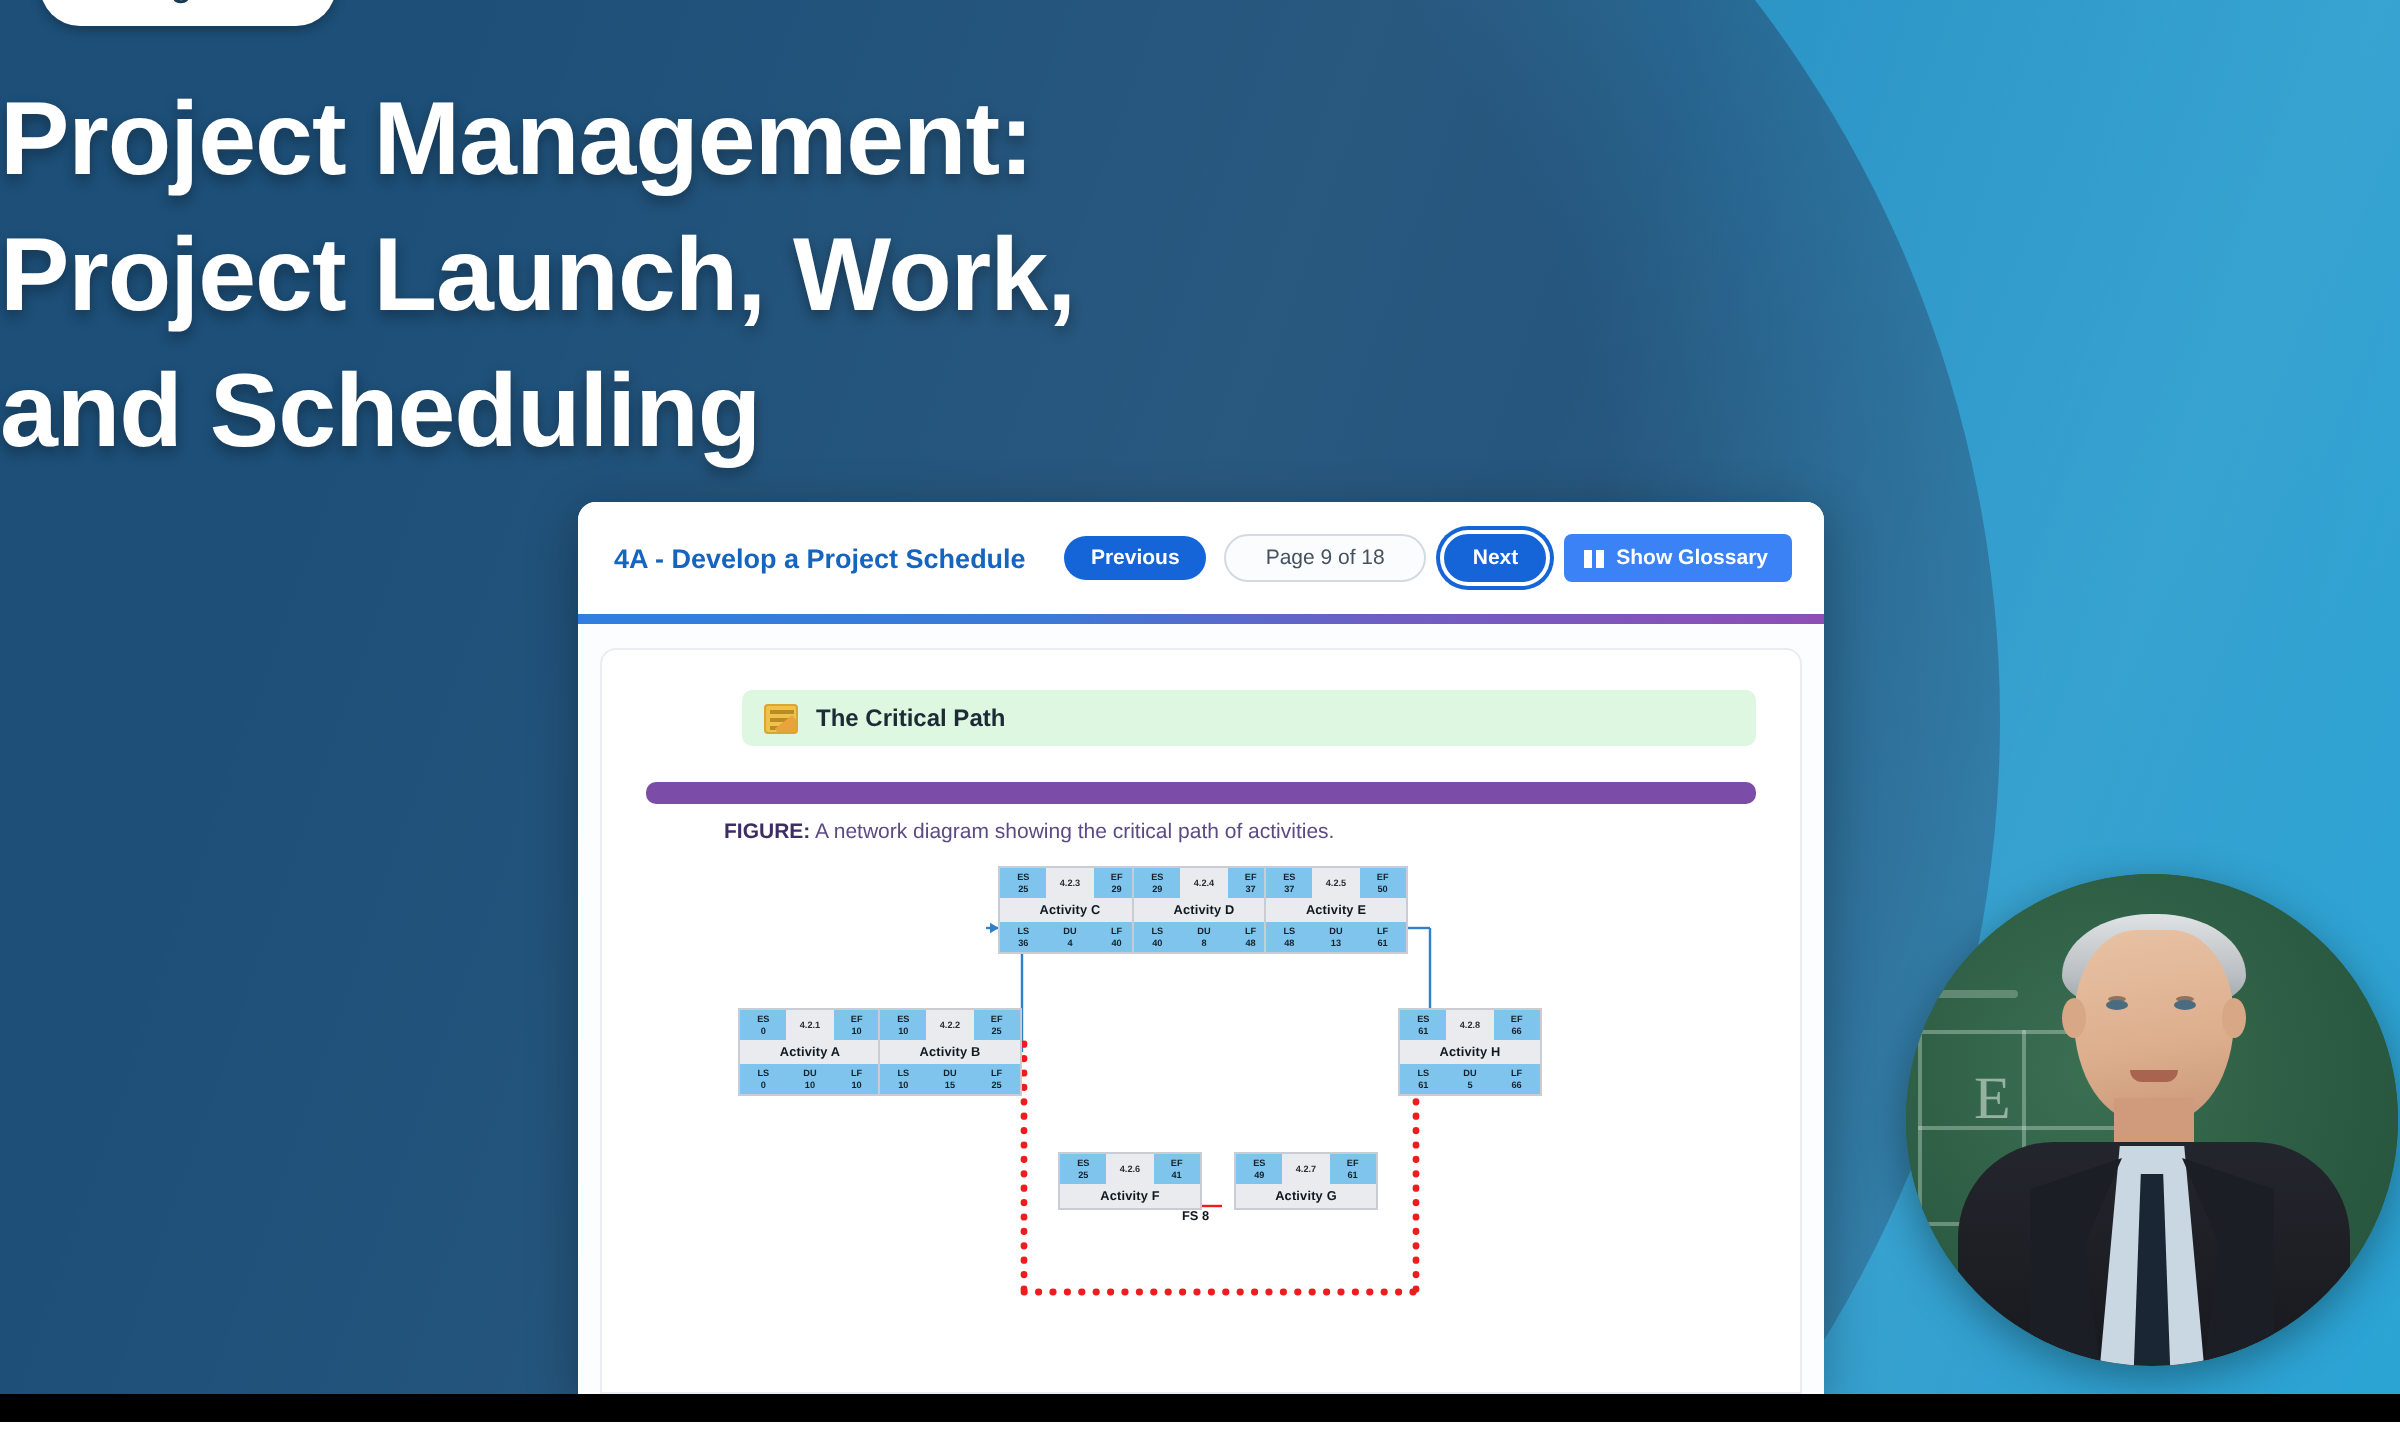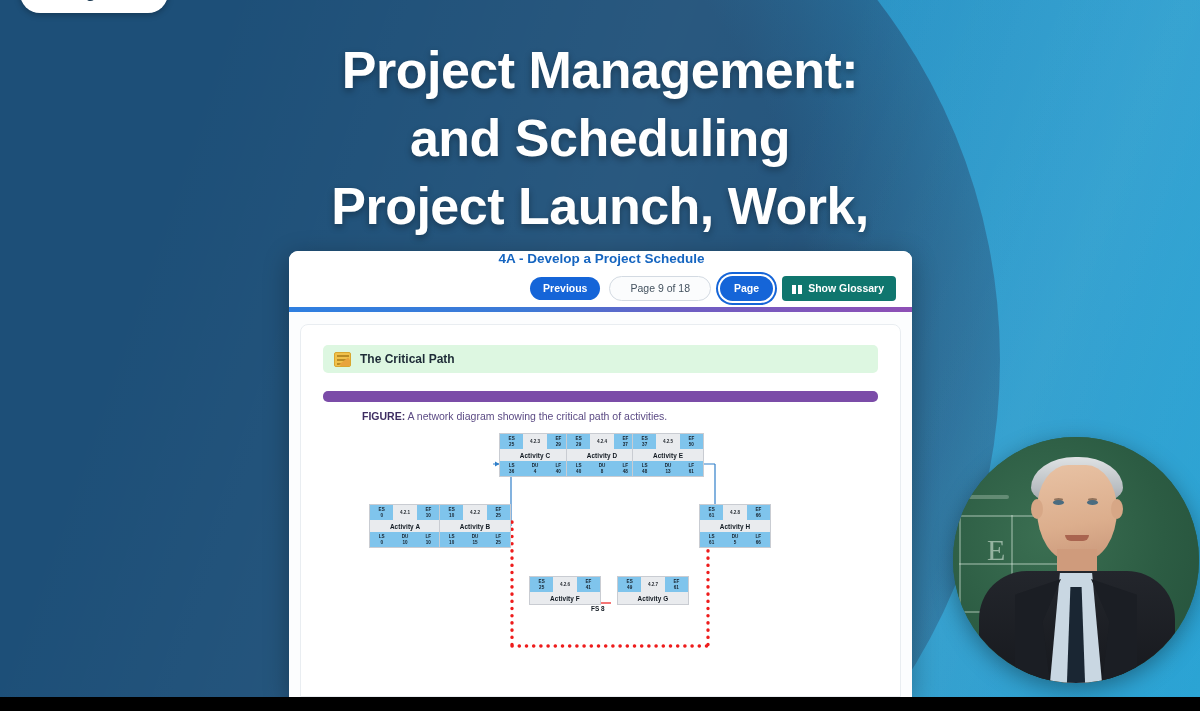--- a/index.html
+++ b/index.html
@@ -48,21 +48,20 @@
   }
   #topic-badge span {
     font-size: 17px; font-weight: 700; color: #1b3a52;
     white-space: nowrap;
   }
 
   
   #slide-title {
     position: absolute; left: 0; top: 36px;
     width: 1200px;
-    text-align: center;
     color: #ffffff;
     font-size: 52px;
     font-weight: 800;
     line-height: 68px;
     letter-spacing: -0.5px;
     text-shadow: 0 3px 7px rgba(0,0,0,0.33);
     z-index: 4;
   }
   #slide-title .tl { display: block; }
 
@@ -75,21 +74,20 @@
     box-shadow: 0 6px 26px rgba(0,0,0,0.30);
     overflow: hidden;
     z-index: 5;
   }
   #card-toolbar {
     height: 56px;
     display: flex; align-items: center;
     padding: 0 16px 0 18px;
     background: #ffffff;
     gap: 10px;
-    flex-direction: column;
   }
   #lesson-title {
     font-size: 13.5px; font-weight: 700; color: #1565c0;
     white-space: nowrap;
     flex: 0 0 auto;
   }
   #nav-cluster {
     margin-left: auto;
     display: flex; align-items: center; gap: 9px;
   }
@@ -111,21 +109,21 @@
   .btn-next {
     background: #1565d8; color: #fff;
     font-size: 10.5px; font-weight: 700;
     border: 2px solid #1565d8;
     border-radius: 14px;
     padding: 5px 12px; cursor: pointer;
     line-height: 1;
     box-shadow: 0 0 0 2px #ffffff, 0 0 0 4px #1565d8;
   }
   .btn-glossary {
-    background: #0f766e; color: #fff;
+    background: #3b82f6; color: #fff;
     font-size: 10.5px; font-weight: 700;
     border: none; border-radius: 4px;
     padding: 7px 12px 7px 10px; cursor: pointer;
     display: flex; align-items: flex-end; gap: 6px;
     line-height: 1;
   }
   .glossary-ico {
     width: 10px; height: 9px;
     background:
       linear-gradient(#fff,#fff) left top/4px 9px no-repeat,
@@ -151,20 +149,21 @@
     overflow: hidden;
   }
 
   
   #callout {
     display: flex; align-items: center; gap: 9px;
     background: #ddf7e1;
     border-radius: 5px;
     height: 28px;
     padding: 0 11px;
+    margin-left: 48px;
   }
   .memo-ico {
     position: relative;
     width: 17px; height: 15px;
     background: #f0c14b;
     border-radius: 2px;
     border: 1px solid #d9a62f;
     flex: 0 0 auto;
     overflow: hidden;
   }
@@ -370,32 +369,32 @@
   <div id="bg-vignette"></div>
   <div id="bg-sheen"></div>
   <div id="bg-diag"></div>
 
   <div id="topic-badge">
     <span>Management</span>
   </div>
 
   <h1 id="slide-title">
     <span class="tl">Project Management:</span>
+    <span class="tl">Project Launch, Work,</span>
     <span class="tl">and Scheduling</span>
-    <span class="tl">Project Launch, Work,</span>
   </h1>
 
   <div id="course-card">
 
     <div id="card-toolbar">
       <div id="lesson-title">4A - Develop a Project Schedule</div>
       <div id="nav-cluster">
         <button class="btn-prev">Previous</button>
         <div class="page-indicator">Page 9 of 18</div>
-        <button class="btn-next">Page</button>
+        <button class="btn-next">Next</button>
         <button class="btn-glossary">
           <span class="glossary-ico"></span>
           <span>Show Glossary</span>
         </button>
       </div>
     </div>
 
     <div id="progress-track"></div>
 
     <div id="card-body">

